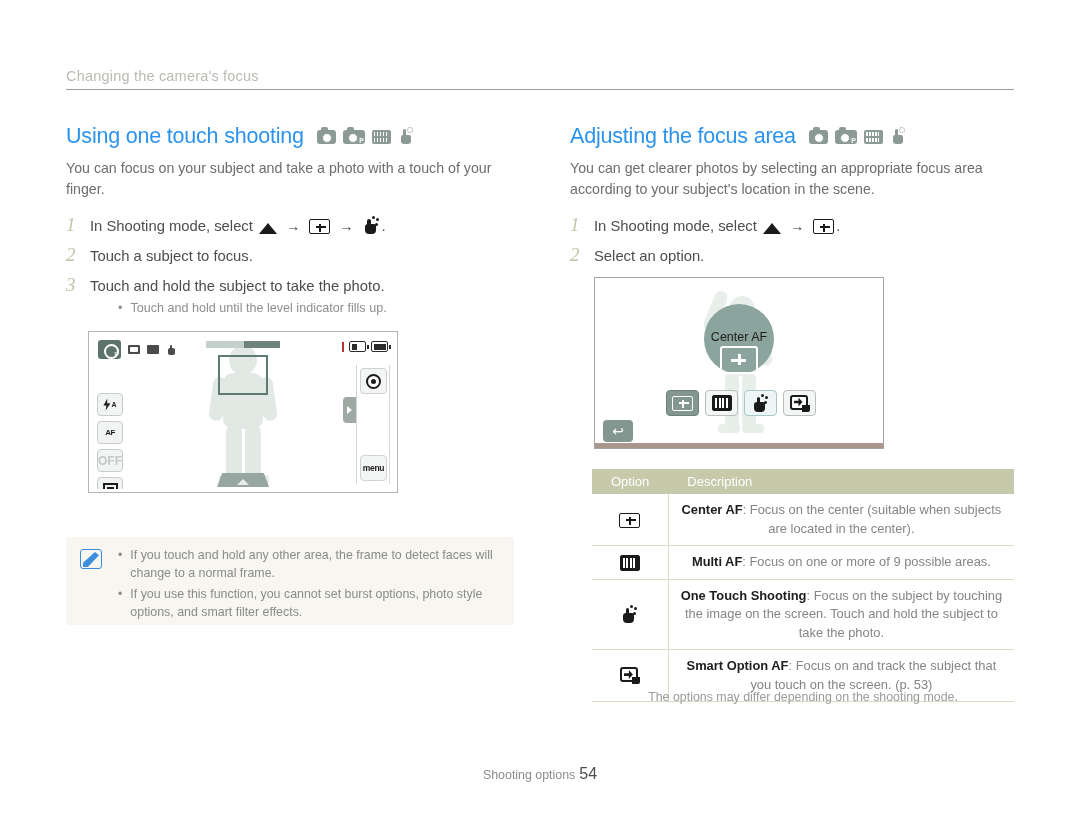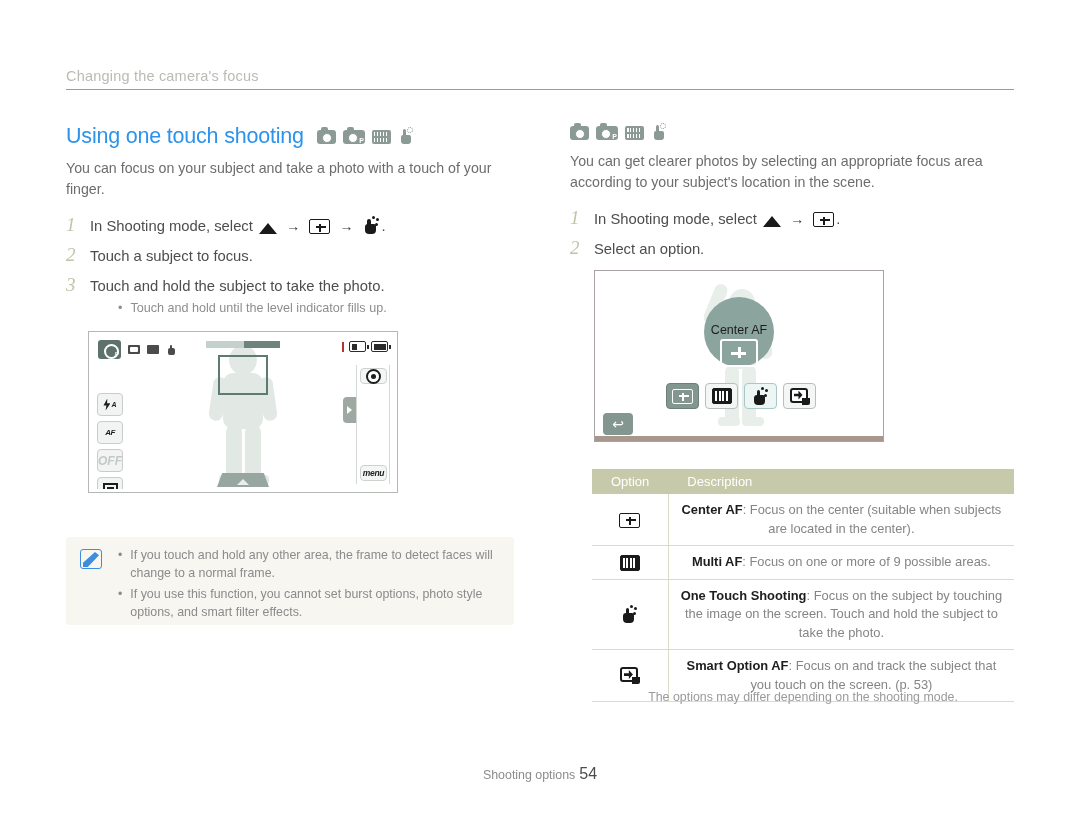--- a/index.html
+++ b/index.html
@@ -178,21 +178,21 @@
     position: absolute; right: 0; bottom: 0; width: 8px; height: 7px;
     background: #1a1a1a; border-radius: 0 0 2px 0;
   }
 
   
   .cam-shot {
     position: absolute; left: 22px; top: 0;
     width: 310px; height: 162px;
     border: 1px solid #b3b8b2; background: #ffffff;
   }
-  .cam-inner { position: absolute; inset: 3px; overflow: hidden; font-style: italic; }
+  .cam-inner { position: absolute; inset: 3px; overflow: hidden; }
   .cam-silhouette {
     position: absolute; left: 50%; top: 8px; margin-left: -46px;
     width: 92px; height: 148px;
   }
   .sil-part { position: absolute; background: #e2e9e5; }
   .topbar-left { position: absolute; left: 6px; top: 5px; display: flex; align-items: center; gap: 7px; }
   .mode-chip {
     width: 23px; height: 19px; background: #5e726c; border-radius: 3px;
     position: relative;
   }
@@ -246,21 +246,21 @@
   .afbox { font-size: 8px; letter-spacing: -.5px; }
   .disp-ic { width: 15px; height: 12px; border: 2px solid #1d1d1d; position: relative; }
   .disp-ic::after { content:""; position:absolute; inset:2px; background:#1d1d1d; }
 
   .right-panel {
     position: absolute; right: 4px; top: 30px; width: 34px; bottom: 5px;
     border-left: 1px solid #d3d8d4; border-right: 1px solid #d3d8d4;
     background: #ffffff;
   }
   .rbtn {
-    position: absolute; left: 3px; width: 27px; height: 16px;
+    position: absolute; left: 3px; width: 27px; height: 26px;
     background: #f4f6f5; border: 1px solid #cdd2ce; border-radius: 4px;
     display: flex; align-items: center; justify-content: center;
   }
   .rbtn.top { top: 3px; }
   .rbtn.bot { bottom: 3px; font-size: 8.5px; font-weight: bold; color: #1d1d1d; letter-spacing: -.3px; }
   .lens-ic {
     width: 15px; height: 15px; border-radius: 50%; border: 2px solid #1d1d1d;
     position: relative; background: #fff;
   }
   .lens-ic::after { content:""; position:absolute; left:3px; top:3px; width:5px; height:5px; border-radius:50%; background:#1d1d1d; }
@@ -509,20 +509,21 @@
       <div class="note-item">
         <span class="dot">•</span>
         <span>If you use this function, you cannot set burst options, photo style options, and smart filter effects.</span>
       </div>
     </div>
   </div>
 
   <div class="col col-right">
 
     <div class="sec-head">
+      <div class="sec-title">Adjusting the focus area</div>
       <div class="mode-icons">
         <span class="ic ic-cam"></span>
         <span class="ic ic-cam p-badge">
             <span class="plabel">P</span>
           </span>
         <span class="ic ic-scene"></span>
         <span class="ic ic-hand-m">
             <span class="spark"></span>
             <span class="fing"></span>
             <span class="palm"></span>

